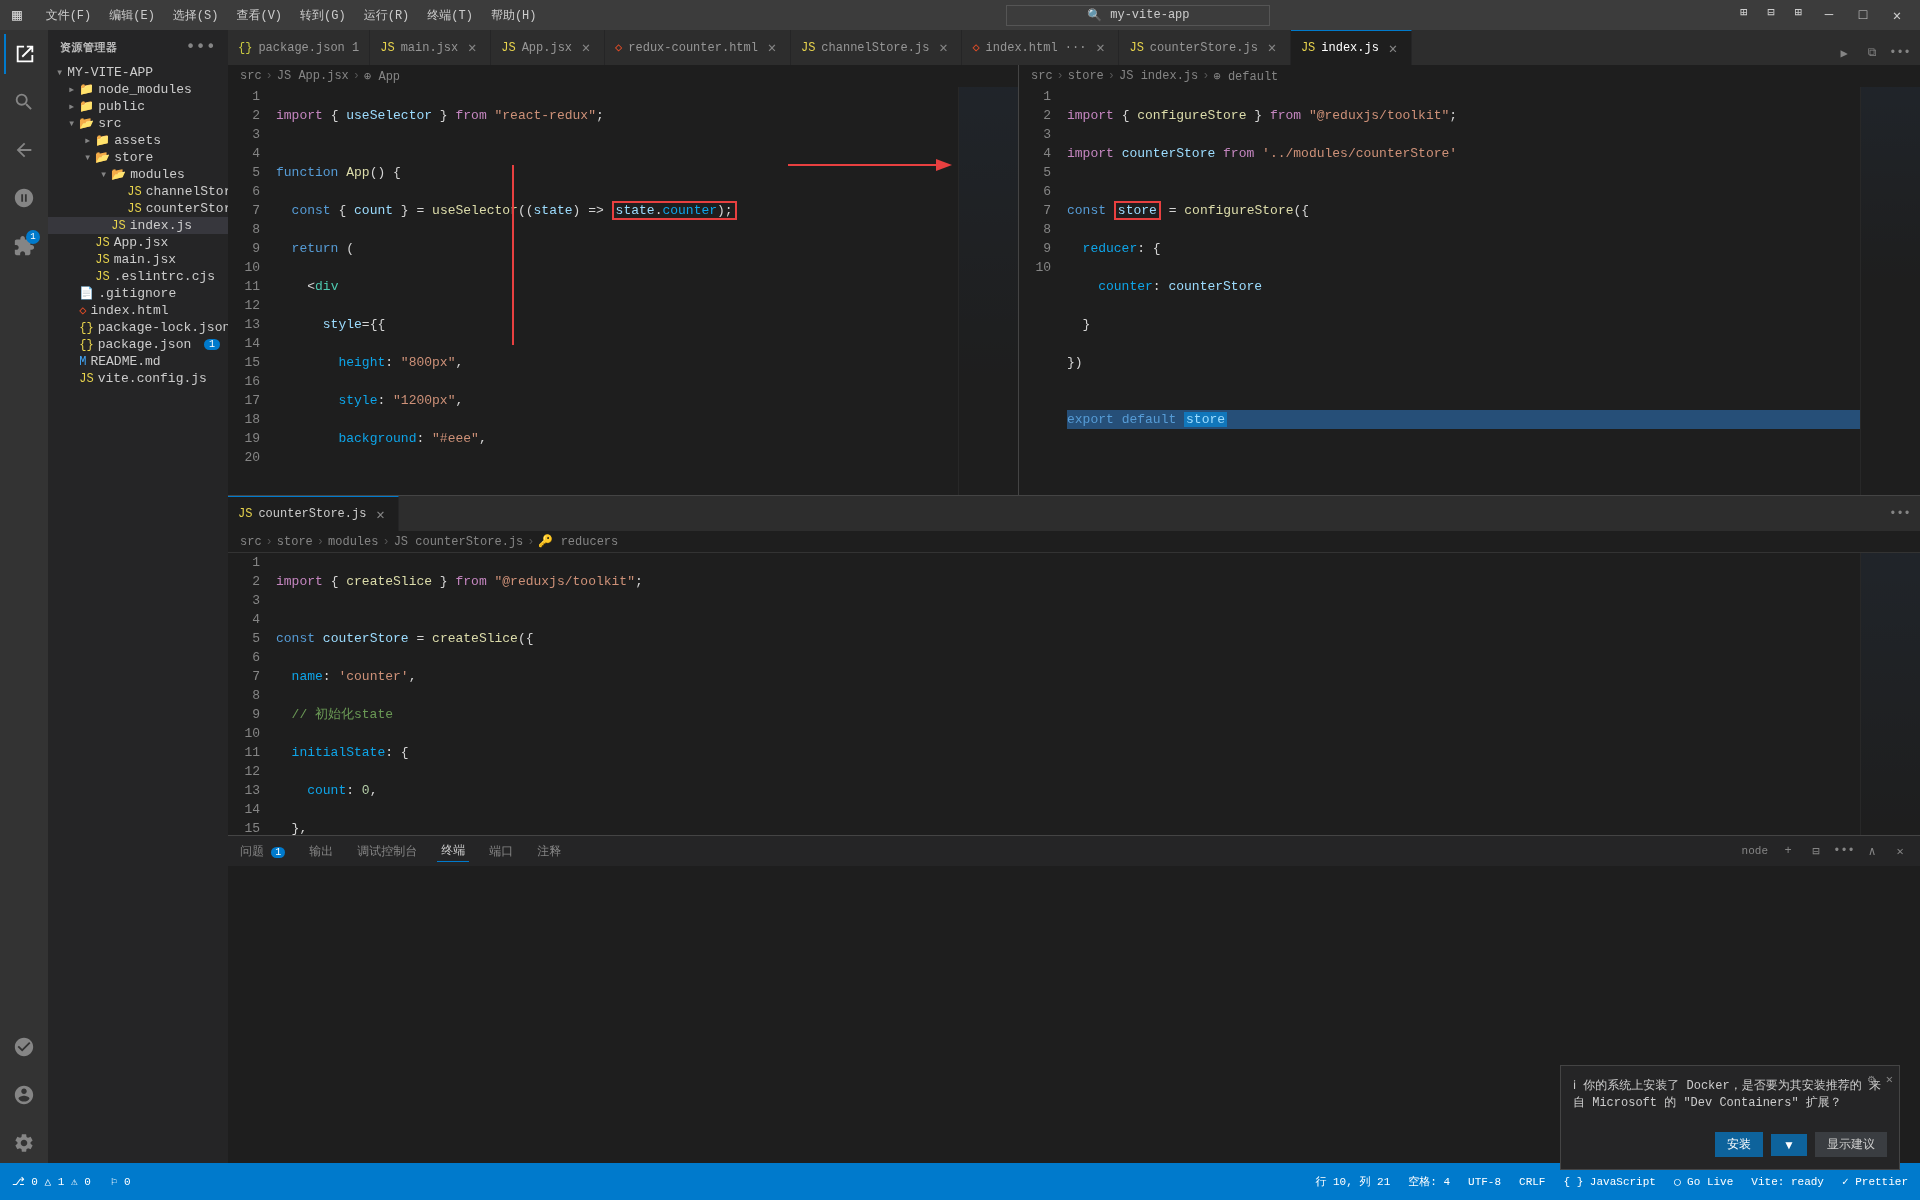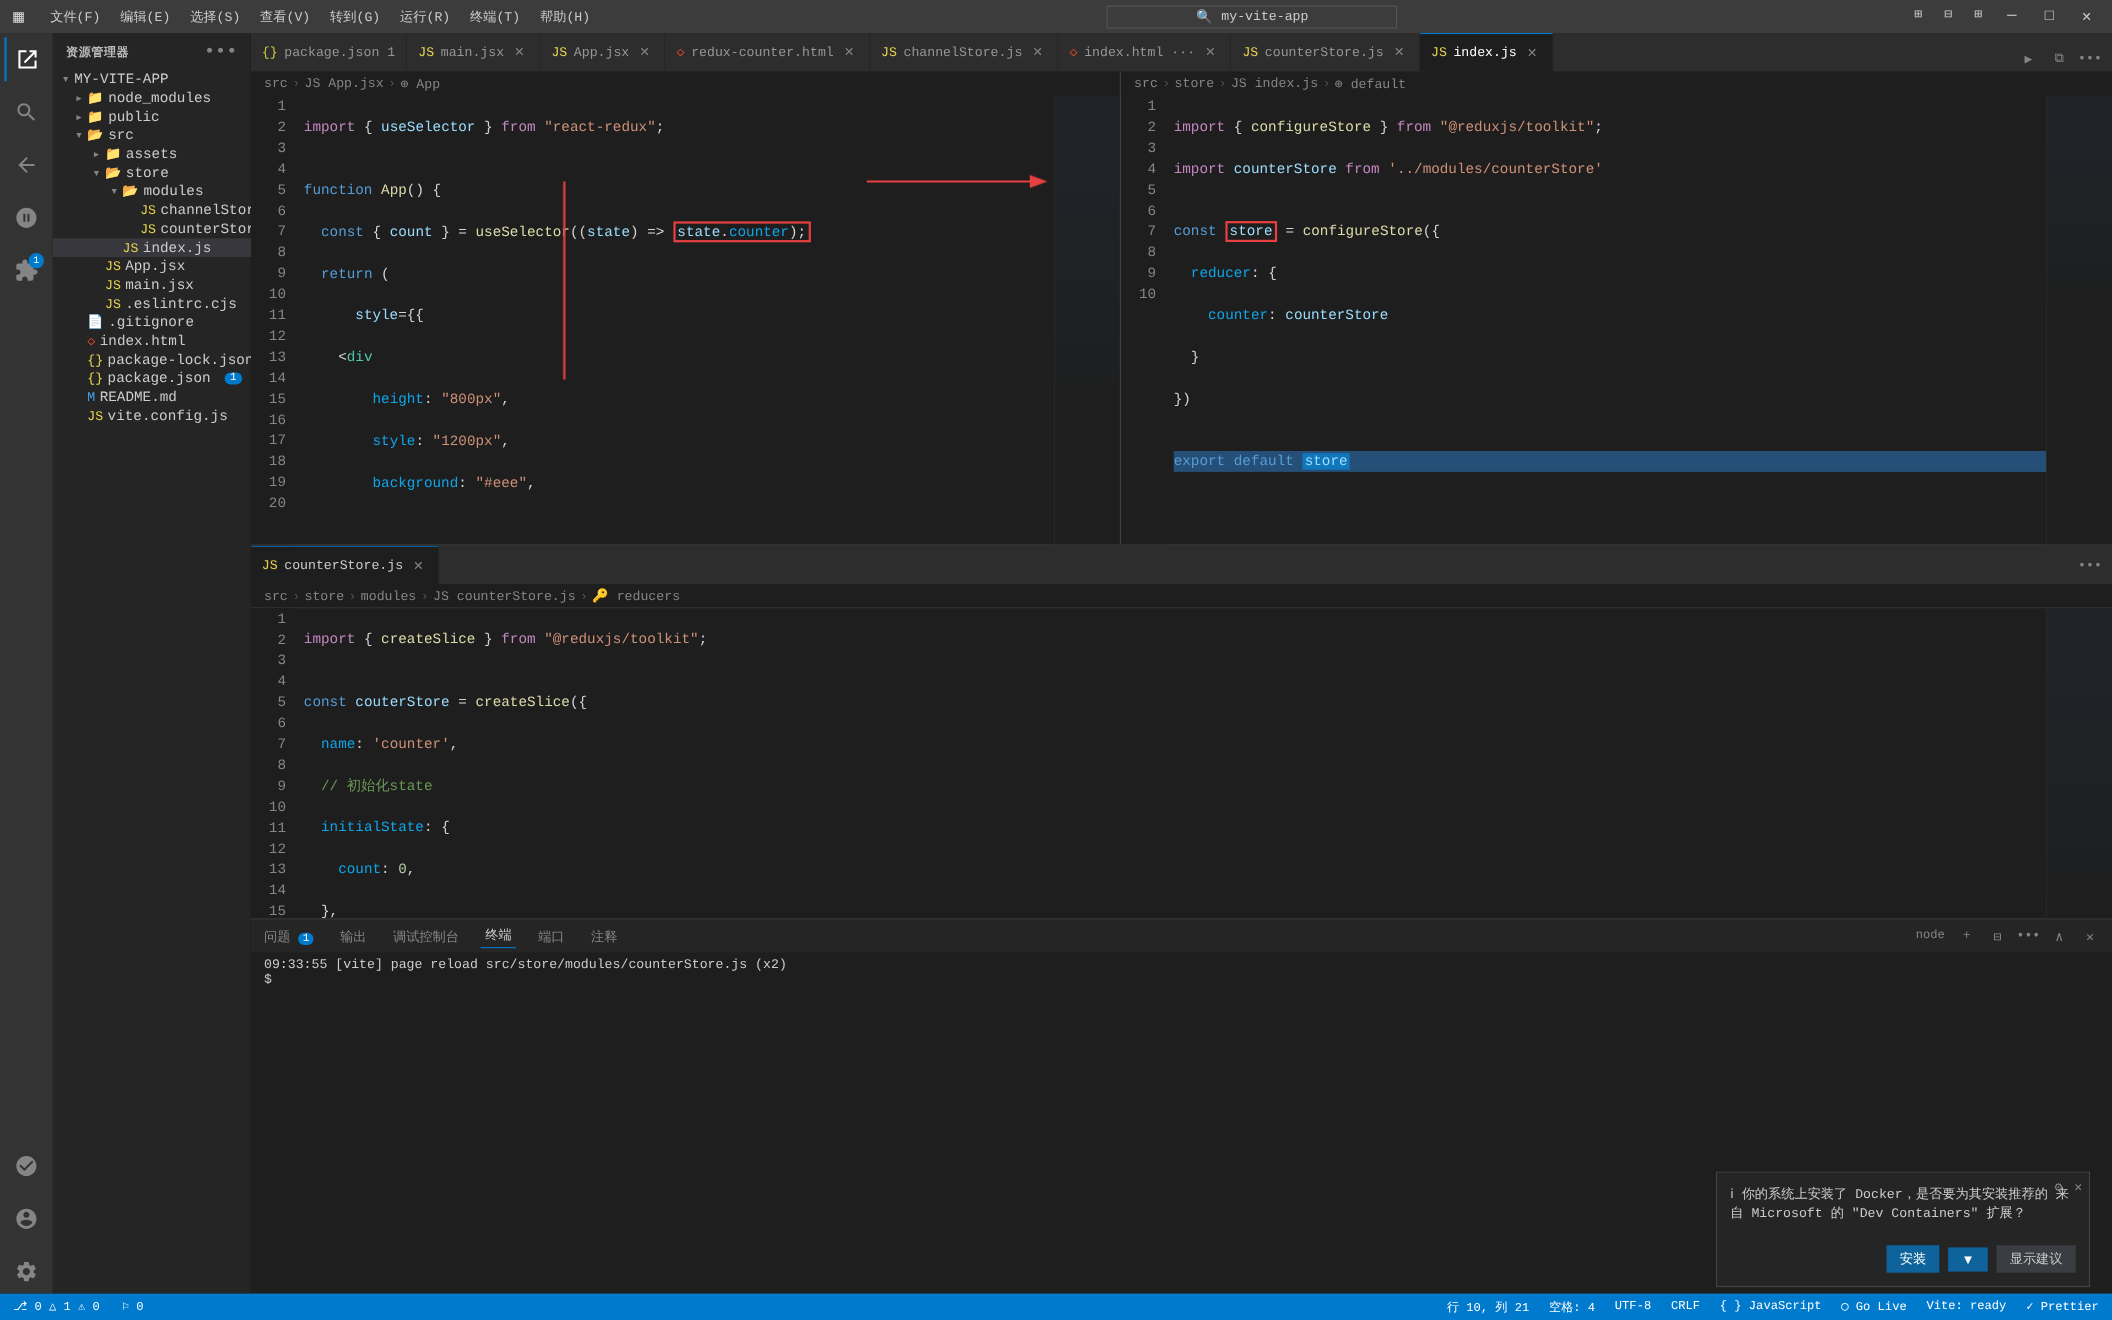--- a/index.html
+++ b/index.html
@@ -388,21 +388,21 @@
     .terminal-content {
       flex: 1;
       padding: 4px 12px;
       font-size: 12px;
       color: #cccccc;
       overflow: auto;
     }
 
     
     .status-bar {
-      height: 24px;
+      height: 37px;
       background: #007acc;
       display: flex;
       align-items: center;
       justify-content: space-between;
       padding: 0 8px;
       flex-shrink: 0;
       font-size: 11px;
       color: #ffffff;
     }
     .status-left { display: flex; gap: 12px; align-items: center; }
@@ -735,22 +735,22 @@
               <div>18</div>
               <div>19</div>
               <div>20</div>
           </div>
           <div class="code-lines">
 <span class="line"><span class="import-kw">import</span> <span class="punct">{ </span><span class="var">useSelector</span><span class="punct"> }</span> <span class="import-kw">from</span> <span class="str">"react-redux"</span><span class="punct">;</span></span>
 <span class="line"></span>
 <span class="line"><span class="kw">function</span> <span class="fn">App</span><span class="punct">() {</span></span>
 <span class="line">  <span class="kw">const</span> <span class="punct">{ </span><span class="var">count</span><span class="punct"> }</span> <span class="op">=</span> <span class="fn">useSelector</span><span class="punct">((</span><span class="var">state</span><span class="punct">)</span> <span class="op">=&gt;</span> <span style="border:2px solid #e84040;padding:0 2px;display:inline;"><span class="var">state</span><span class="punct">.</span><span class="prop">counter</span><span class="punct">);</span></span></span>
 <span class="line">  <span class="kw">return</span> <span class="punct">(</span></span>
+<span class="line">    <span class="punct">&lt;</span><span class="type">div</span></span>
 <span class="line">      <span class="var">style</span><span class="op">={{</span></span>
-<span class="line">    <span class="punct">&lt;</span><span class="type">div</span></span>
 <span class="line">        <span class="prop">height</span><span class="op">:</span> <span class="str">"800px"</span><span class="punct">,</span></span>
 <span class="line">        <span class="prop">style</span><span class="op">:</span> <span class="str">"1200px"</span><span class="punct">,</span></span>
 <span class="line">        <span class="prop">background</span><span class="op">:</span> <span class="str">"#eee"</span><span class="punct">,</span></span>
 
 
 
 
 
 
 <span class="line"></span>
@@ -901,24 +901,20 @@
         <span class="terminal-tab">注释</span>
         <div class="terminal-toolbar">
           <span style="font-size:11px;color:#858585;padding:0 4px;">node</span>
           <div class="tab-action-btn">+</div>
           <div class="tab-action-btn">⊟</div>
           <div class="tab-action-btn">•••</div>
           <div class="tab-action-btn">∧</div>
           <div class="tab-action-btn">✕</div>
         </div>
       </div>
-      <div class="terminal-content">
-        <div>09:33:55 [vite] page reload src/store/modules/counterStore.js (x2)</div>
-        <div style="color:#cccccc;">$</div>
-      </div>
     </div>
   </div>
 </div>
 
 <div class="status-bar">
   <div class="status-left">
     <span class="status-item">⎇ 0 △ 1 ⚠ 0</span>
     <span class="status-item">⚐ 0</span>
   </div>
   <div class="status-right">

